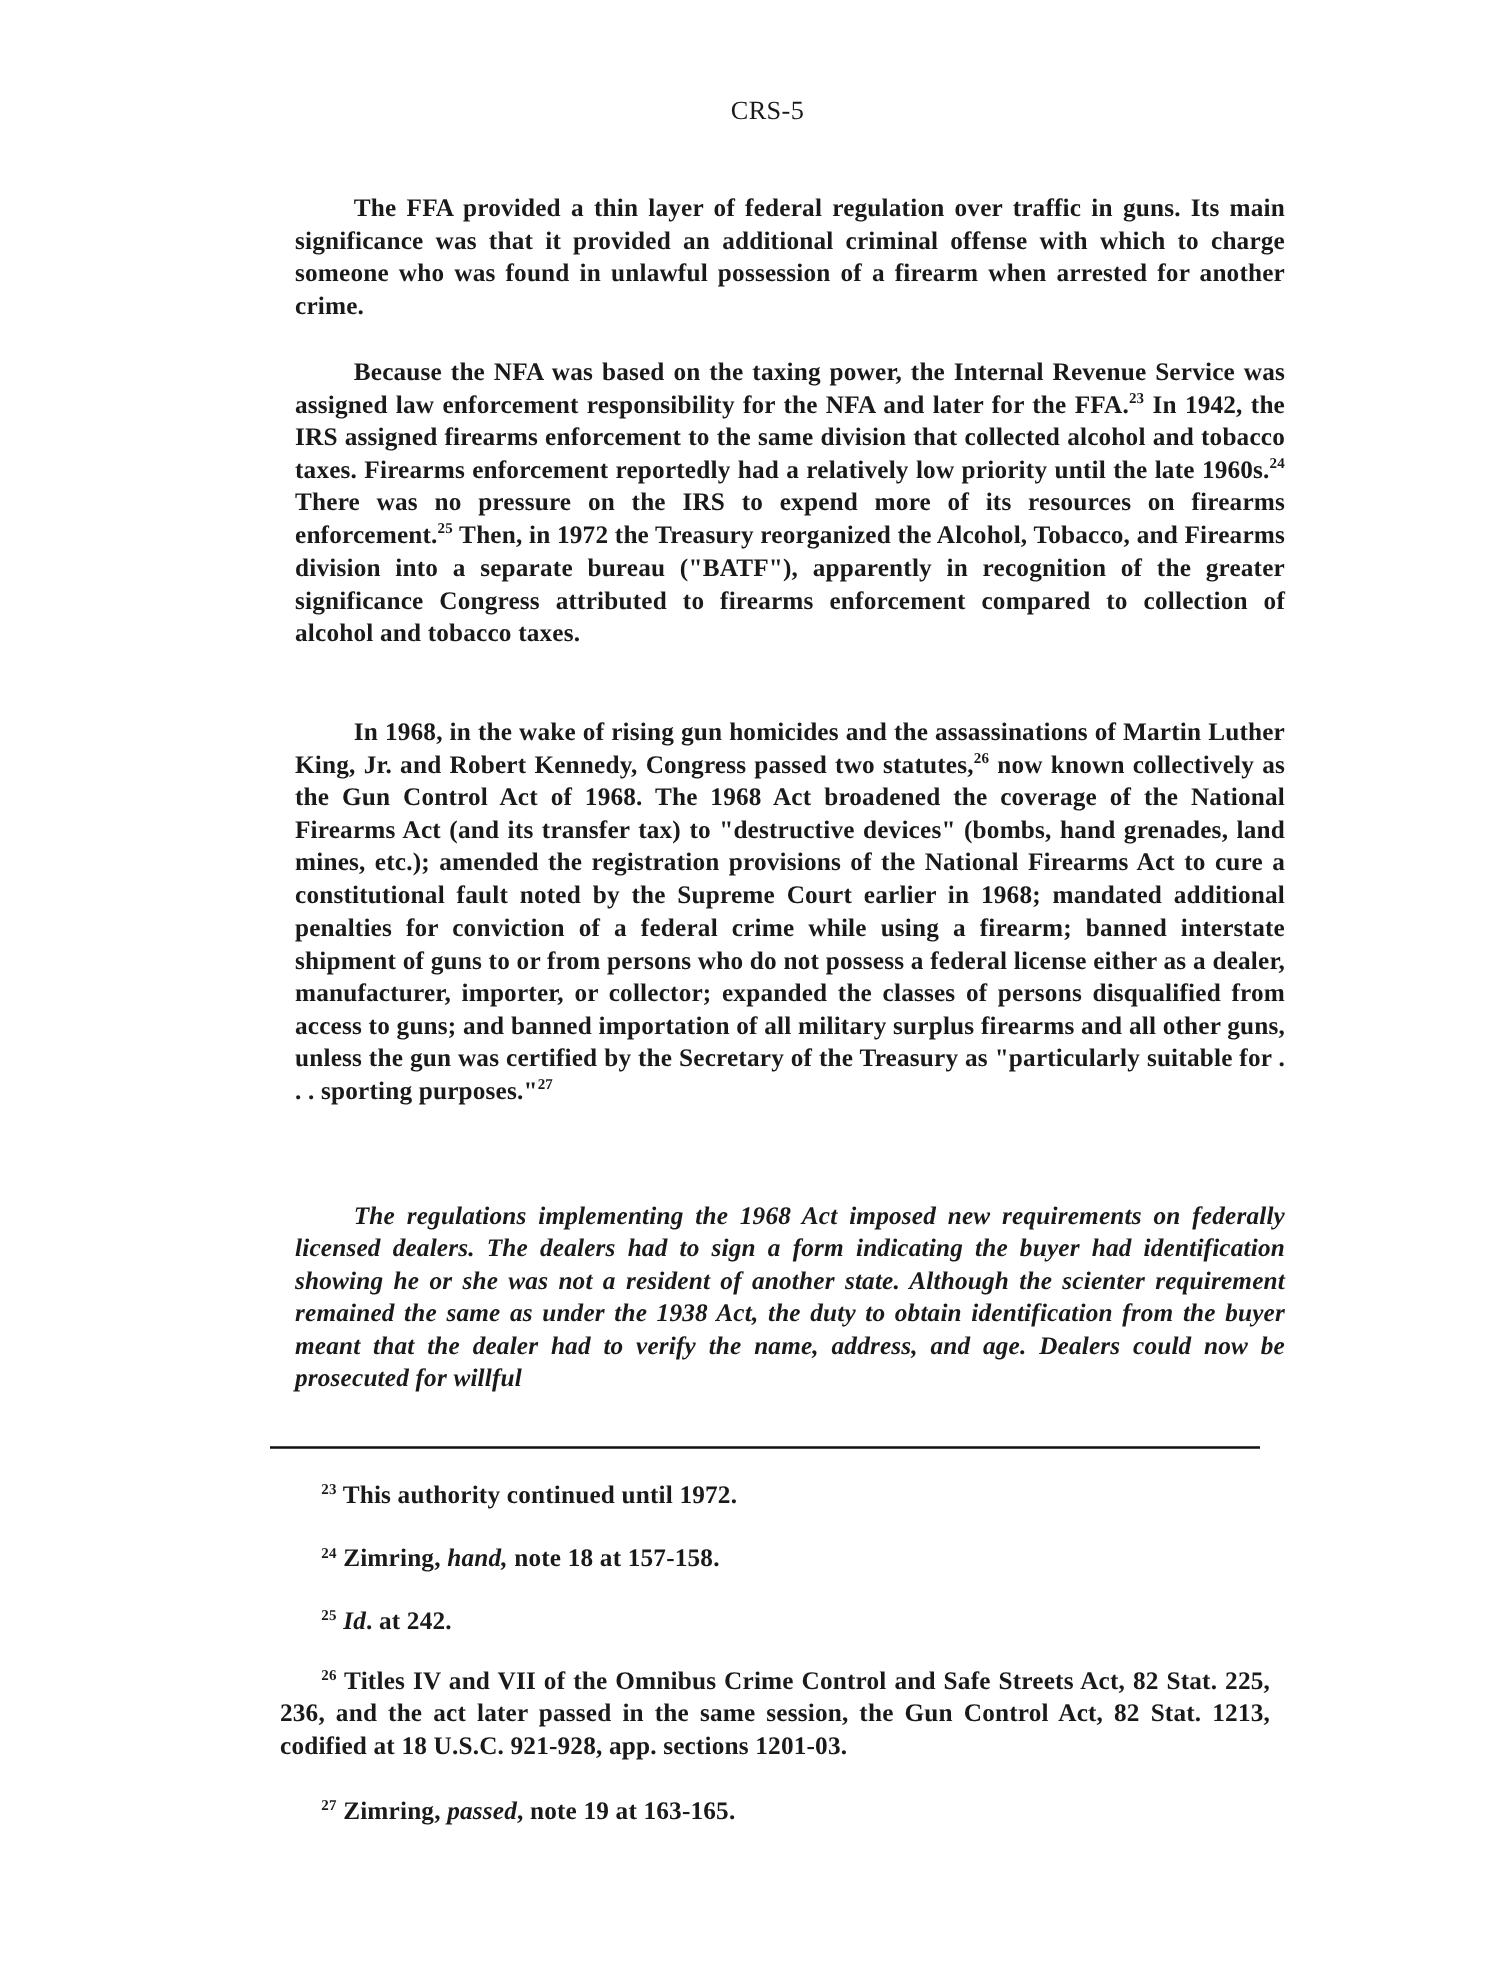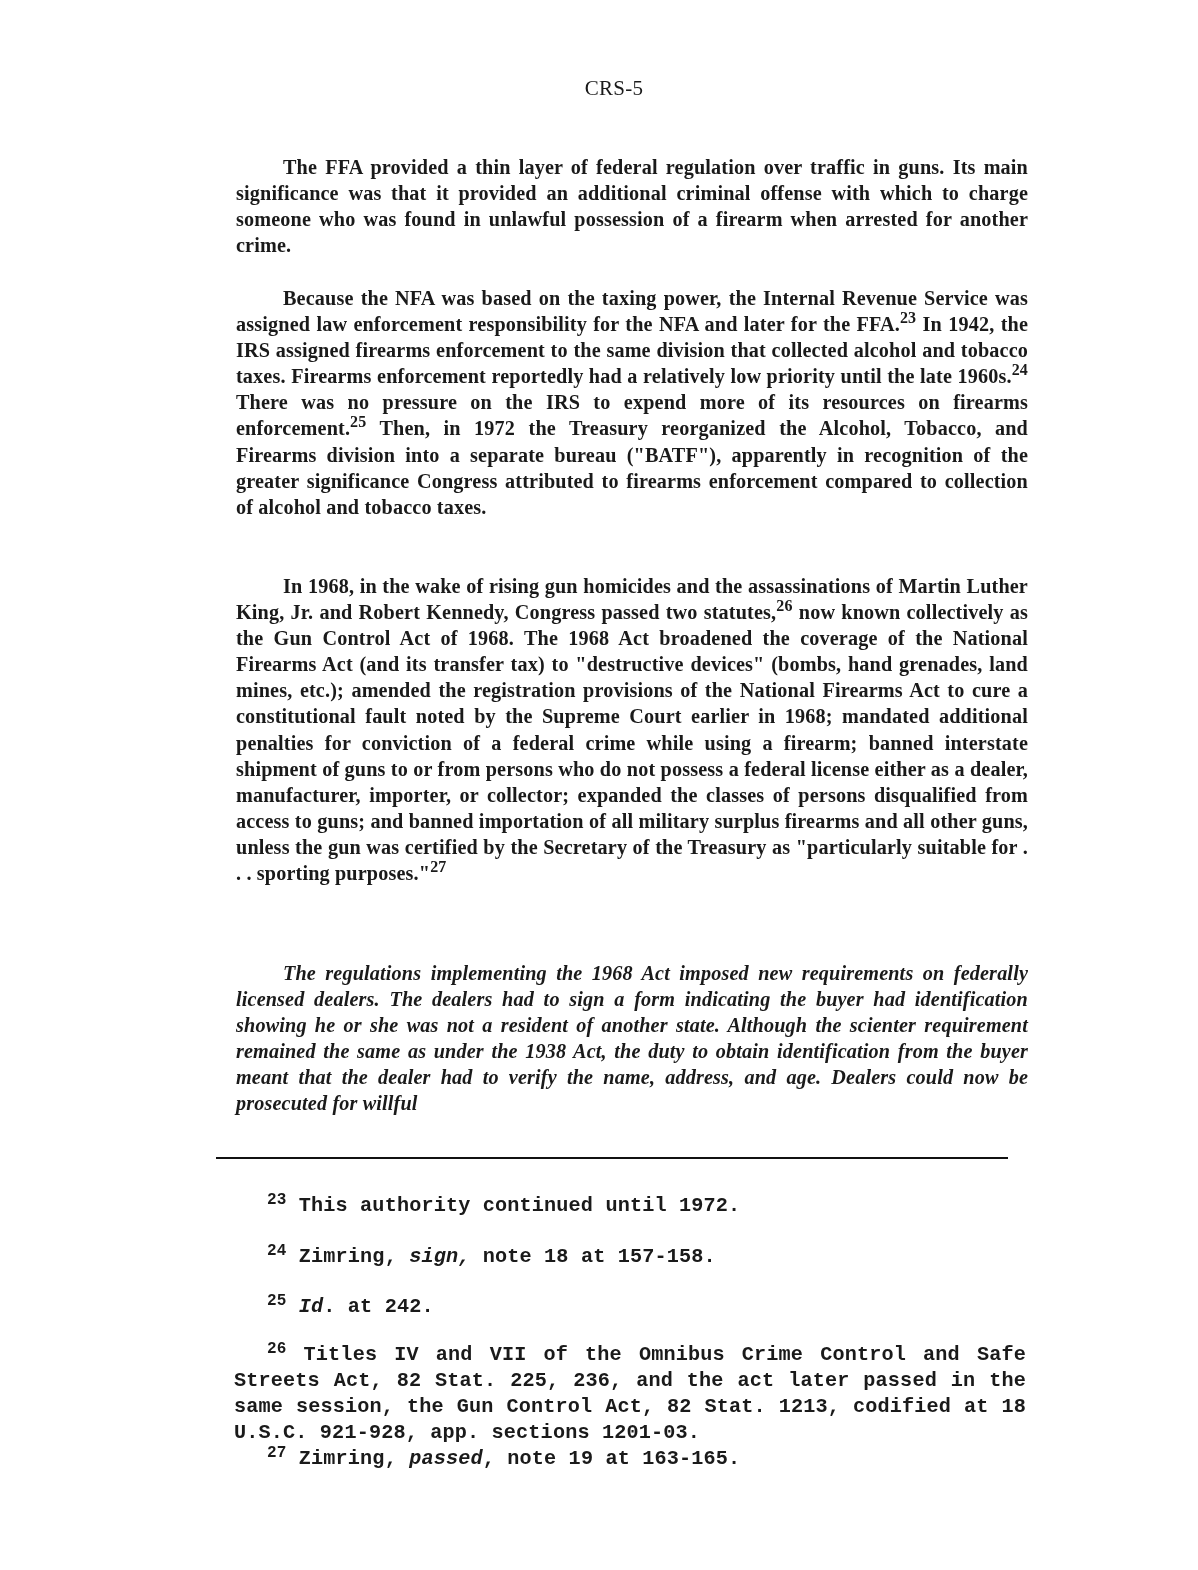--- a/index.html
+++ b/index.html
@@ -41,21 +41,21 @@
       text-align: justify;
       font-weight: 600;
       letter-spacing: 0.15px;
       margin-left: 20px;
     }
     .body-text p {
       margin: 0;
       text-indent: 47px;
     }
     sup {
-      font-size: 16px;
+      font-size: 12px;
       line-height: 0;
       vertical-align: 8px;
       font-weight: 700;
     }
     .rule {
       position: absolute;
       left: 216px;
       top: 1157px;
       width: 792px;
       height: 2px;
@@ -68,24 +68,23 @@
       font-family: "Liberation Serif", serif;
       font-size: 20.2px;
       line-height: 26px;
       font-weight: 600;
       letter-spacing: 0.15px;
     }
     .footnote {
       position: absolute;
       left: 0;
       width: 792px;
-      margin: 18px;
+      margin: 8px;
       text-indent: 33px;
       text-align: justify;
-      font-family: Liberation Mono, monospace;
     }
     .footnote sup {
       vertical-align: 7px;
     }
     .fn-num { font-weight: 700; }
     i { font-style: italic; }
   </style>
 </head>
 <body>
 
@@ -108,21 +107,21 @@
   <div class="body-text" style="top:960px;font-style:italic;">
     <p><span>The regulations implementing the 1968 Act imposed new requirements on federally licensed dealers.  The dealers had to sign a form indicating the buyer had identification showing he or she was not a resident of another  state. Although the scienter requirement remained the same as under the 1938 Act, the duty to obtain identification from the buyer meant that the dealer had to verify the name,  address,  and age.  Dealers could now be prosecuted for willful</span></p>
   </div>
 
   <div class="rule"></div>
 
   <div class="footnotes" style="top:0;">
 
     <p class="footnote" style="top:1175px;"><sup class="fn-num">23</sup><span> This authority continued until 1972.</span></p>
 
-    <p class="footnote" style="top:1226px;"><sup class="fn-num">24</sup><span> Zimring, </span><i>sign,</i><span>  note 18 at 157-158.</span></p>
+    <p class="footnote" style="top:1226px;"><sup class="fn-num">24</sup><span> Zimring, </span><i>hand,</i><span>  note 18 at 157-158.</span></p>
 
     <p class="footnote" style="top:1276px;"><sup class="fn-num">25</sup><span> </span><i>Id</i><span>. at 242.</span></p>
 
     <p class="footnote" style="top:1324px;"><sup class="fn-num">26</sup><span> Titles IV and VII of the Omnibus Crime Control and Safe Streets Act,  82 Stat. 225, 236,  and the act later passed in the same session,  the Gun Control Act,  82 Stat. 1213,  codified at 18 U.S.C. 921-928,  app. sections 1201-03.</span></p>
 
     <p class="footnote" style="top:1428px;"><sup class="fn-num">27</sup><span> Zimring,  </span><i>passed</i><span>, note 19 at 163-165.</span></p>
 
   </div>
 </div>
 

